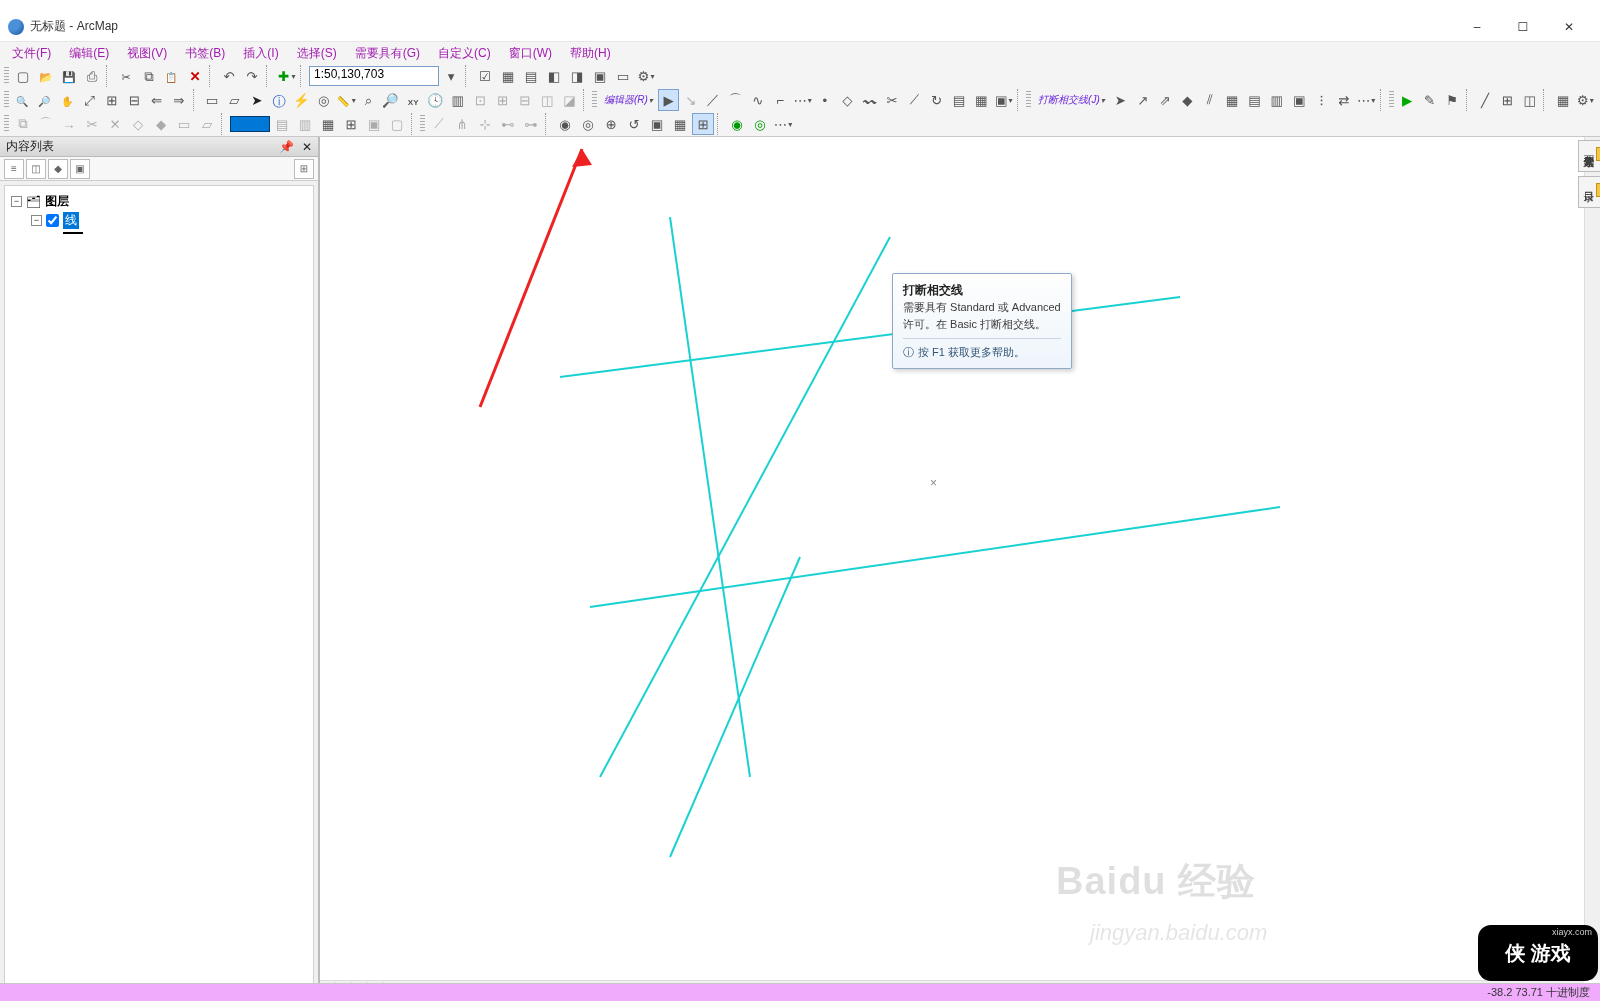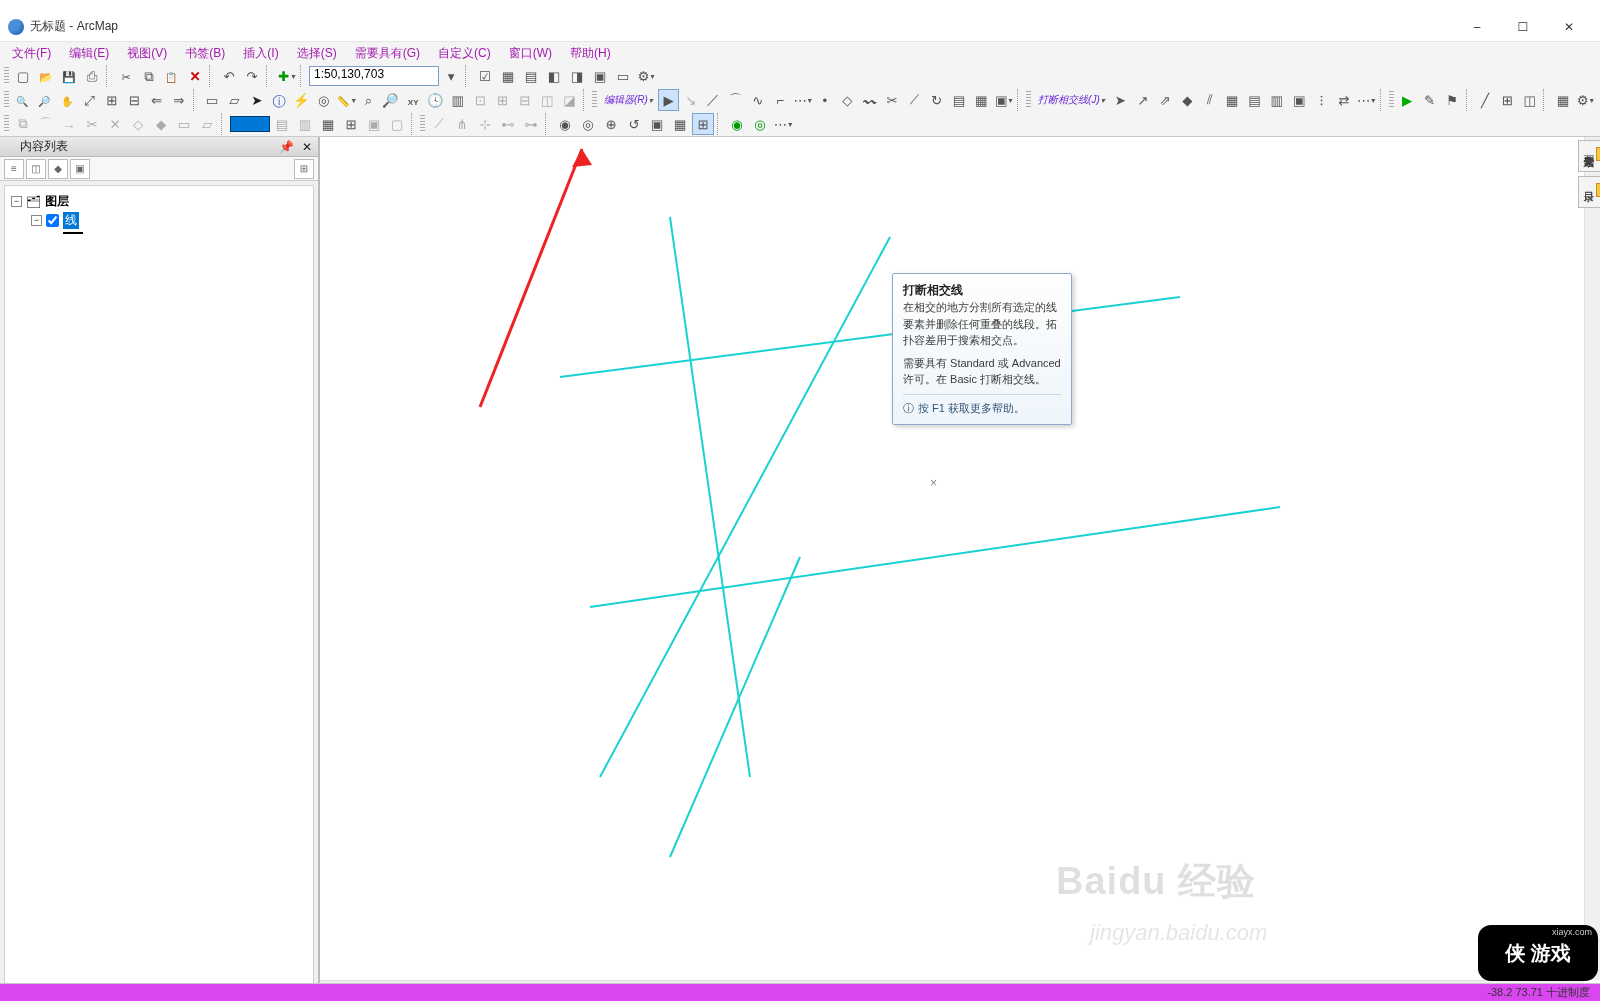--- a/index.html
+++ b/index.html
@@ -21,21 +21,21 @@
 .tool-btn.active { border-color: #7da2ce; background: #cde3fb; }
 .sep { width: 6px; height: 22px; border-left: 1px dotted #999; margin: 0 2px; }
 .grip { width: 5px; height: 18px; background: repeating-linear-gradient(to bottom, #aaa 0 1px, transparent 1px 3px); margin-right: 2px; }
 .scale-box { width: 130px; height: 20px; border: 1px solid #7a9ec5; background: #fff; display: flex; align-items: flex-start; padding: 0 4px; font-size: 12px; }
 .scale-box input { border: none; outline: none; width: 100%; font-size: 12px; }
 .toolbar-label { padding: 0 4px; font-size: 10px; color: #6d28d9; white-space: nowrap; font-style: italic; }
 .drop-arrow::after { content: "▾"; font-size: 8px; margin-left: 1px; color: #555; }
 
 .workarea { display: flex; height: calc(100% - 30px - 22px - 72px - 18px); }
 .toc-panel { width: 320px; background: #f0f0f0; border-right: 2px solid #bbb; display: flex; flex-direction: column; }
-.toc-header { height: 20px; background: linear-gradient(#eaeaea,#d6d6d6); display: flex; align-items: center; padding: 0 20px; font-size: 12px; color: #222; border-bottom: 1px solid #bbb; position: relative; }
+.toc-header { height: 20px; background: linear-gradient(#eaeaea,#d6d6d6); display: flex; align-items: center; padding: 0 6px; font-size: 12px; color: #222; border-bottom: 1px solid #bbb; position: relative; }
 .toc-header .pin { position: absolute; right: 24px; }
 .toc-header .close { position: absolute; right: 6px; }
 .toc-tabs { height: 24px; background: #f7f7f7; display: flex; align-items: center; padding: 0 4px; gap: 2px; border-bottom: 1px solid #ccc; }
 .toc-tab { width: 20px; height: 20px; border: 1px solid #bbb; background: #fff; display: flex; align-items: center; justify-content: center; font-size: 10px; color: #666; }
 .toc-tree { flex: 1; background: #fff; margin: 4px; border: 1px solid #d0d0d0; padding: 6px; font-size: 12px; overflow: auto; }
 .tree-row { display: flex; align-items: center; gap: 4px; padding: 1px 0; }
 .tree-toggle { width: 11px; height: 11px; border: 1px solid #888; display: flex; align-items: center; justify-content: center; font-size: 9px; line-height: 9px; color: #333; background:#fff; }
 .tree-indent { width: 16px; }
 .layer-name-sel { background: #0078d7; color: #fff; padding: 0 2px; }
 .layer-sym { width: 20px; height: 2px; background: #000; margin-left: 52px; margin-top: 2px; }
@@ -47,21 +47,21 @@
 .map-scroll-h .view-btn { width: 16px; height: 14px; border-right: 1px solid #ddd; display:flex;align-items:center;justify-content:center; font-size:9px; color:#555;}
 .right-tabs { position: absolute; right: 0; top: 100px; width: 22px; }
 .right-tab { writing-mode: vertical-rl; background: #f4f4f4; border: 1px solid #bbb; padding: 6px 2px; margin-bottom: 4px; font-size: 11px; color: #333; cursor: pointer; }
 .right-tab .tab-ico { display:block; width:14px; height:14px; background:#f5c842; border:1px solid #c89018; margin: 0 auto 4px; }
 
 .tooltip-box { position: absolute; left: 572px; top: 136px; width: 180px; background: linear-gradient(#fefefe,#eef5fb); border: 1px solid #8ea9c9; border-radius: 2px; box-shadow: 2px 2px 5px rgba(0,0,0,0.2); padding: 8px 10px; font-size: 11px; color: #3a3a3a; z-index: 50; }
 .tooltip-box .tt-title { font-weight: bold; margin-bottom: 0; font-size: 12px; color: #222; }
 .tooltip-box .tt-section { margin-bottom: 6px; line-height: 1.5; }
 .tooltip-box .tt-footer { border-top: 1px solid #c7d6e6; margin-top: 6px; padding-top: 6px; display: flex; align-items: center; gap: 4px; color: #335577; }
 
-.statusbar { position: absolute; bottom: 0; left: 0; right: 0; height: 18px; background: #d946ef; border-top: 1px solid #c8c8c8; display: flex; align-items: center; justify-content: flex-end; padding: 0 10px; font-size: 11px; color: #333; }
+.statusbar { position: absolute; bottom: 0; left: 0; right: 0; height: 18px; background: #f0abfc; border-top: 1px solid #c8c8c8; display: flex; align-items: center; justify-content: flex-end; padding: 0 10px; font-size: 11px; color: #333; }
 
 .watermark-baidu { position: absolute; left: 1056px; top: 856px; width: 260px; opacity: 0.12; font-size: 38px; font-weight: bold; color: #000; letter-spacing: 1px; pointer-events: none; }
 .watermark-url  { position: absolute; left: 1090px; top: 920px; opacity: 0.1; font-size: 22px; color: #000; font-style: italic; pointer-events: none; }
 .watermark-xia  { position: absolute; right: 2px; bottom: 20px; width: 120px; height: 56px; background: #000; color: #fff; display:flex; align-items:center; justify-content:center; font-size:20px; font-weight:bold; border-top-left-radius: 6px; pointer-events:none;border-radius:13px; }
 .watermark-xia small { position:absolute; top:2px; right:6px; font-size:9px; font-weight:normal; color:#ccc;}
 
 
 .ico { display:inline-block; width:14px; height:14px; }
 .i-new::before{content:"▢";} .i-open::before{content:"📂";font-size:11px;} .i-save::before{content:"💾";font-size:11px;}
 .i-print::before{content:"⎙";} .i-cut::before{content:"✂";font-size:11px;} .i-copy::before{content:"⧉";}
@@ -335,21 +335,20 @@
 
         <line x1="160" y1="270" x2="262" y2="12" stroke="#e22" stroke-width="3"></line>
         <polygon points="262,12 252,30 272,28" fill="#e22"></polygon>
 
         <text x="610" y="350" font-size="12" fill="#888">×</text>
       </svg>
     </div>
 
     <div class="tooltip-box">
       <div class="tt-title">打断相交线</div>
-      <div class="tt-section">在相交的地方分割所有选定的线要素并删除任何重叠的线段。拓扑容差用于搜索相交点。</div>
       <div class="tt-section">需要具有 Standard 或 Advanced 许可。在 Basic 打断相交线。</div>
       <div class="tt-footer">
         <span>ⓘ</span>
         <span>按 F1 获取更多帮助。</span>
       </div>
     </div>
 
     <div class="map-scroll-v"></div>
     <div class="map-scroll-h">
       <div class="view-btn">▭</div>

